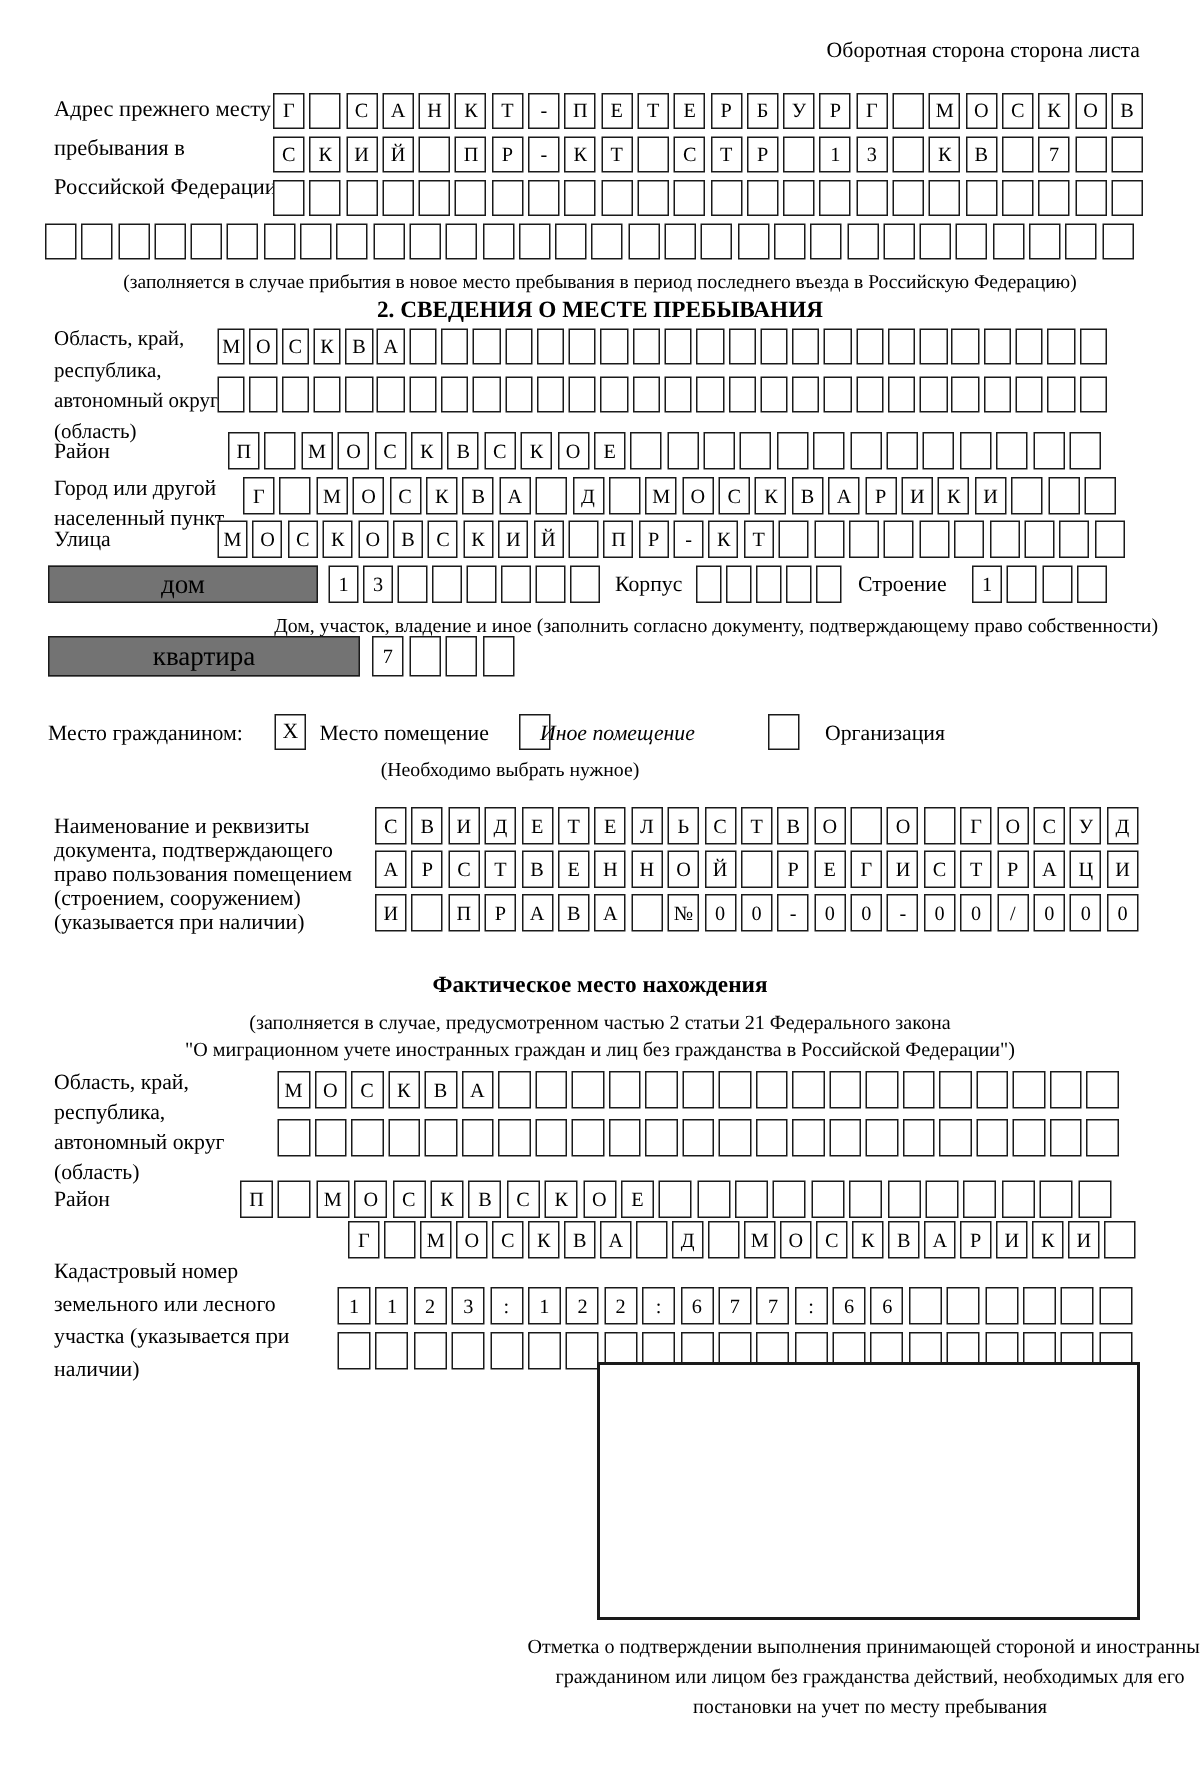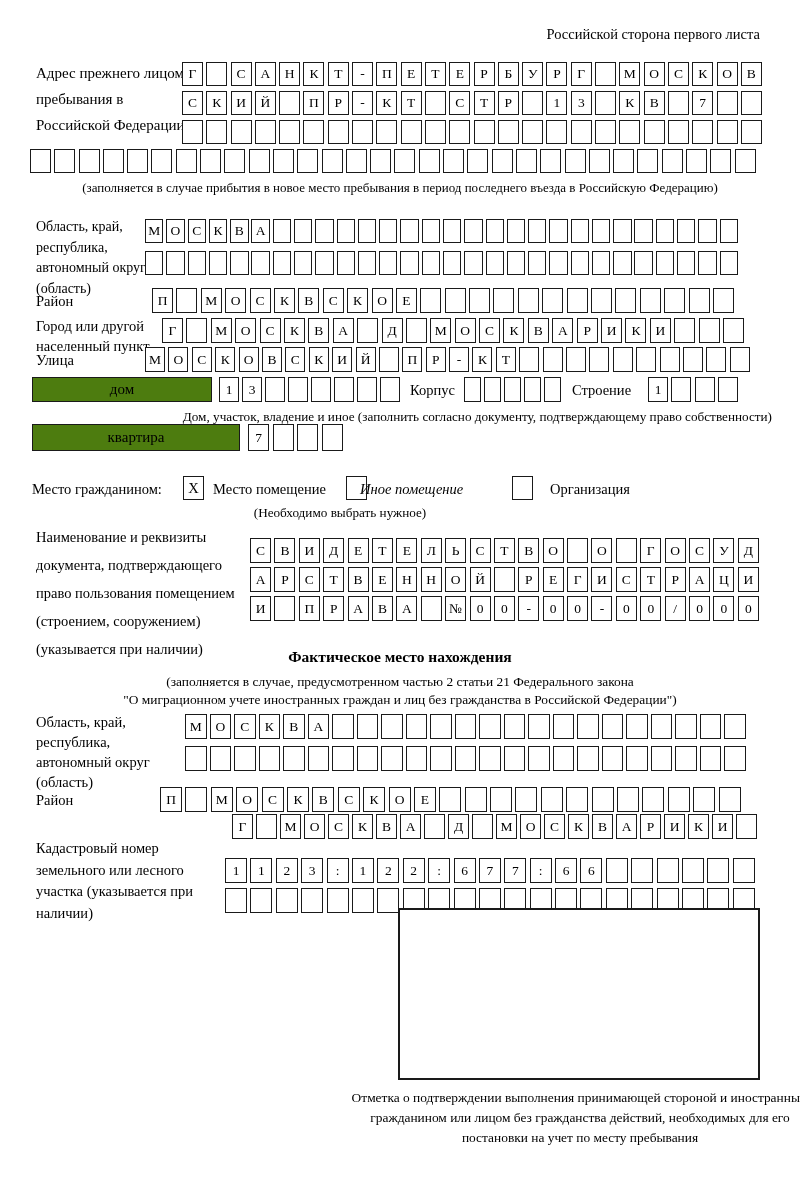--- a/index.html
+++ b/index.html
@@ -7,35 +7,35 @@
         font-family:"Liberation Serif", serif;color:#000;}
   .lbl{position:absolute;font-size:14.5px;line-height:20.5px;}
   .lbl-wide{position:absolute;font-size:15px;line-height:26px;}
   .cap{position:absolute;font-size:13px;line-height:17px;text-align:right;}
   .ctr{left:0;width:800px;text-align:center;}
   .title{position:absolute;left:0;width:800px;text-align:center;font-weight:bold;font-size:15.5px;}
   .cellrow{position:absolute;display:flex;gap:var(--g,3.3px);}
   .cell{box-sizing:border-box;flex:0 0 var(--cw,21px);width:var(--cw,21px);height:var(--ch,24px);
         border:1.7px solid #1a1a1a;display:flex;align-items:center;justify-content:center;
         font-size:13.5px;line-height:1;background:#fff;}
-  .widebox{position:absolute;box-sizing:border-box;border:1.7px solid #1a1a1a;background:#4d7c0f;
-        display:flex;align-items:center;justify-content:center;font-size:15px;}
+  .widebox{position:absolute;box-sizing:border-box;border:1.7px solid #1a1a1a;background:#737373;
+        display:flex;align-items:center;justify-content:center;font-size:18px;}
   .chk{position:absolute;box-sizing:border-box;width:21px;height:24px;border:1.7px solid #1a1a1a;
         text-align:center;font-size:14.5px;line-height:22px;background:#fff;}
   .stampbox{position:absolute;box-sizing:border-box;border:2px solid #1a1a1a;background:#fff;}
   .hdr{position:absolute;font-size:14.5px;}
 </style>
 </head>
 <body>
 
 <div id="page">
 
-  <div class="hdr" style="top:26px;right:40px;">Российской сторона первого листа</div>
-
-  <div class="lbl-wide" style="left:36px;top:60px;width:152px;">Адрес прежнего лицом пребывания в Российской Федерации</div>
+  <div class="hdr" style="top:26px;right:40px;">Оборотная сторона сторона листа</div>
+
+  <div class="lbl-wide" style="left:36px;top:60px;width:152px;">Адрес прежнего месту пребывания в Российской Федерации</div>
   <div class="cellrow" style="left:182px;top:62px;--cw:21px;--g:3.3px;--ch:24px;">
       <div class="cell">Г</div>
       <div class="cell"></div>
       <div class="cell">С</div>
       <div class="cell">А</div>
       <div class="cell">Н</div>
       <div class="cell">К</div>
       <div class="cell">Т</div>
       <div class="cell">-</div>
       <div class="cell">П</div>
@@ -134,20 +134,21 @@
       <div class="cell"></div>
       <div class="cell"></div>
       <div class="cell"></div>
       <div class="cell"></div>
       <div class="cell"></div>
       <div class="cell"></div>
       <div class="cell"></div>
     </div>
   <div class="cap ctr" style="top:179px;">(заполняется в случае прибытия в новое место пребывания в период последнего въезда в Российскую Федерацию)</div>
 
+  <div class="title" style="top:198px;">2. СВЕДЕНИЯ О МЕСТЕ ПРЕБЫВАНИЯ</div>
 
   <div class="lbl" style="left:36px;top:217px;width:112px;font-size:14px;line-height:20.5px;">Область, край, республика, автономный округ (область)</div>
   <div class="cellrow" style="left:145px;top:219px;--cw:18.4px;--g:2.9px;--ch:24px;">
       <div class="cell">М</div>
       <div class="cell">О</div>
       <div class="cell">С</div>
       <div class="cell">К</div>
       <div class="cell">В</div>
       <div class="cell">А</div>
       <div class="cell"></div>
@@ -328,21 +329,21 @@
 
   <div class="lbl" style="left:32px;top:479px;">Место гражданином:</div>
   <div class="chk" style="left:183px;top:476px;">X</div>
   <div class="lbl" style="left:213px;top:479px;">Место помещение</div>
   <div class="chk" style="left:346px;top:476px;"></div>
   <div class="lbl" style="left:360px;top:479px;font-style:italic;">Иное помещение</div>
   <div class="chk" style="left:512px;top:476px;"></div>
   <div class="lbl" style="left:550px;top:479px;">Организация</div>
   <div class="cap" style="left:140px;top:504px;width:400px;text-align:center;font-size:13.2px;">(Необходимо выбрать нужное)</div>
 
-  <div class="lbl" style="left:36px;top:523px;width:212px;line-height:28px;">Наименование и реквизиты документа, подтверждающего право пользования помещением (строением, сооружением) (указывается при наличии)</div>
+  <div class="lbl" style="left:36px;top:543px;width:212px;line-height:16px;">Наименование и реквизиты документа, подтверждающего право пользования помещением (строением, сооружением) (указывается при наличии)</div>
   <div class="cellrow" style="left:250px;top:538px;--cw:21px;--g:3.4px;--ch:25px;">
       <div class="cell">С</div>
       <div class="cell">В</div>
       <div class="cell">И</div>
       <div class="cell">Д</div>
       <div class="cell">Е</div>
       <div class="cell">Т</div>
       <div class="cell">Е</div>
       <div class="cell">Л</div>
       <div class="cell">Ь</div>

